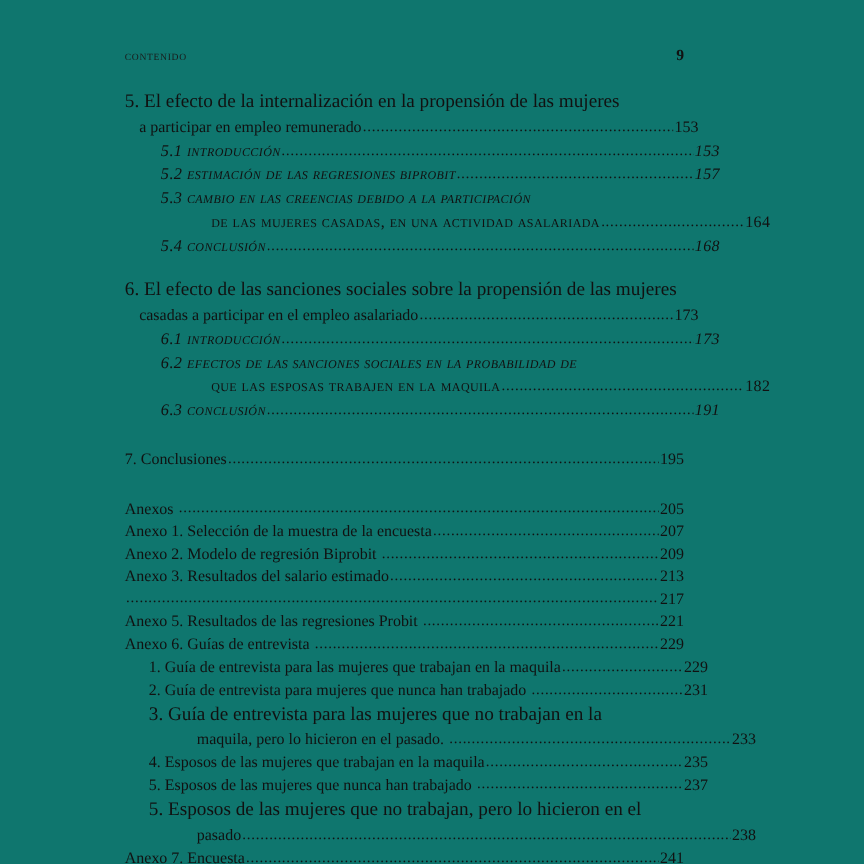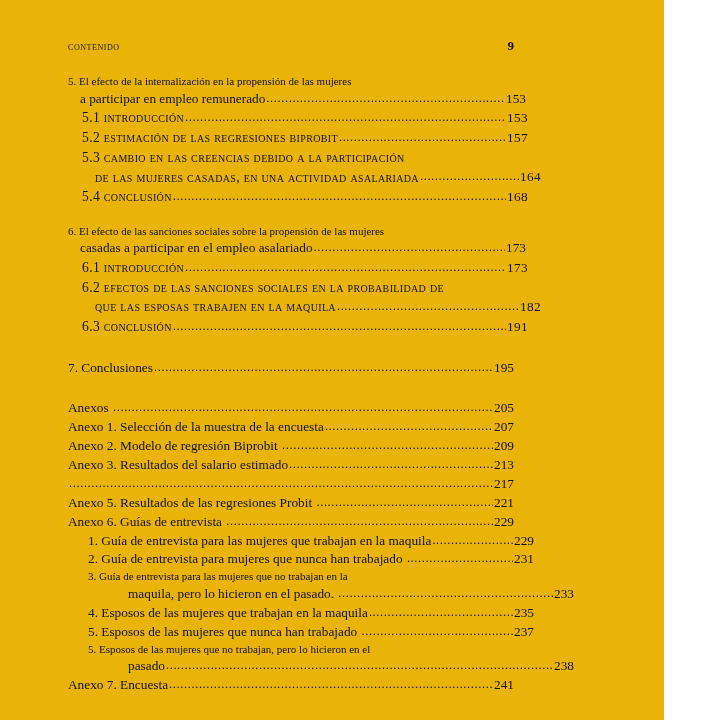--- a/index.html
+++ b/index.html
@@ -9,25 +9,25 @@
   }
   body {
     width: 720px;
     height: 720px;
     font-family: "Liberation Serif", "DejaVu Serif", serif;
     color: #1a1a1a;
     overflow: hidden;
   }
   .page {
     position: relative;
-    width: 664px;
+    width: 720px;
     height: 720px;
     box-sizing: border-box;
-    padding: 38px 150px 0 68px;
-    background: #eab308;
+    padding: 38px 150px 0 104px;
+    background: #0f766e;
   }
 
   
   .runhead {
     display: flex;
     align-items: baseline;
     justify-content: space-between;
     margin: 0 0 22px 0;
     height: 14px;
   }
@@ -69,30 +69,30 @@
   }
   .toc-page {
     flex: 0 0 auto;
     text-align: right;
     white-space: pre;
     font-size: 13.3px;
   }
 
   
   .toc-cont {
-    font-size: 11px;
+    font-size: 16px;
     line-height: 1.42;
     color: #111;
   }
 
   
   .lv-chap       { margin-left: 0px; }
   .lv-chap-cont  { margin-left: 12px; }
-  .lv-sec        { margin-left: 14px; }
-  .lv-sec-cont   { margin-left: 27px; align-items: flex-end; }
+  .lv-sec        { margin-left: 30px; font-style: italic; }
+  .lv-sec-cont   { margin-left: 72px; }
   .lv-plain      { margin-left: 0px; }
   .lv-anexo      { margin-left: 0px; }
   .lv-sub        { margin-left: 20px; }
   .lv-sub-cont   { margin-left: 60px; }
 
   
   .smallcaps {
     font-variant: small-caps;
     text-transform: lowercase;
     letter-spacing: 0.35px;

